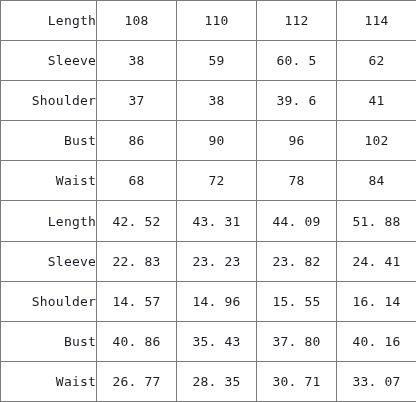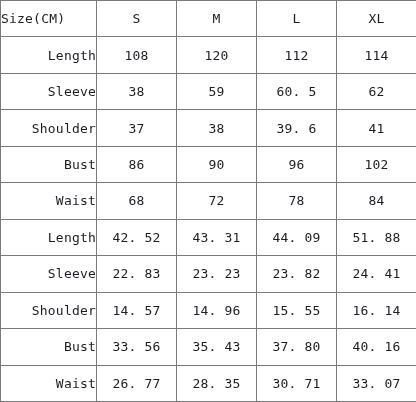--- a/index.html
+++ b/index.html
@@ -79,32 +79,25 @@
 <table id="size-chart">
   <colgroup>
     <col class="label-col">
     <col class="size-col">
     <col class="size-col">
     <col class="size-col">
     <col class="size-col">
   </colgroup>
   <tbody>
 
-    <tr class="section-head">
-      <td class="hdr-label">Size(CM)</td>
-      <td class="hdr-size">S</td>
-      <td class="hdr-size">M</td>
-      <td class="hdr-size">L</td>
-      <td class="hdr-size">XL</td>
-    </tr>
 
     <tr class="data-row">
       <td class="row-label">Length</td>
       <td class="value">108</td>
-      <td class="value">120</td>
+      <td class="value">110</td>
       <td class="value">112</td>
       <td class="value">114</td>
     </tr>
     <tr class="data-row">
       <td class="row-label">Sleeve</td>
       <td class="value">38</td>
       <td class="value">59</td>
       <td class="value">60. 5</td>
       <td class="value">62</td>
     </tr>
@@ -147,21 +140,21 @@
     </tr>
     <tr class="data-row">
       <td class="row-label">Shoulder</td>
       <td class="value">14. 57</td>
       <td class="value">14. 96</td>
       <td class="value">15. 55</td>
       <td class="value">16. 14</td>
     </tr>
     <tr class="data-row">
       <td class="row-label">Bust</td>
-      <td class="value">33. 56</td>
+      <td class="value">40. 86</td>
       <td class="value">35. 43</td>
       <td class="value">37. 80</td>
       <td class="value">40. 16</td>
     </tr>
     <tr class="data-row">
       <td class="row-label">Waist</td>
       <td class="value">26. 77</td>
       <td class="value">28. 35</td>
       <td class="value">30. 71</td>
       <td class="value">33. 07</td>

